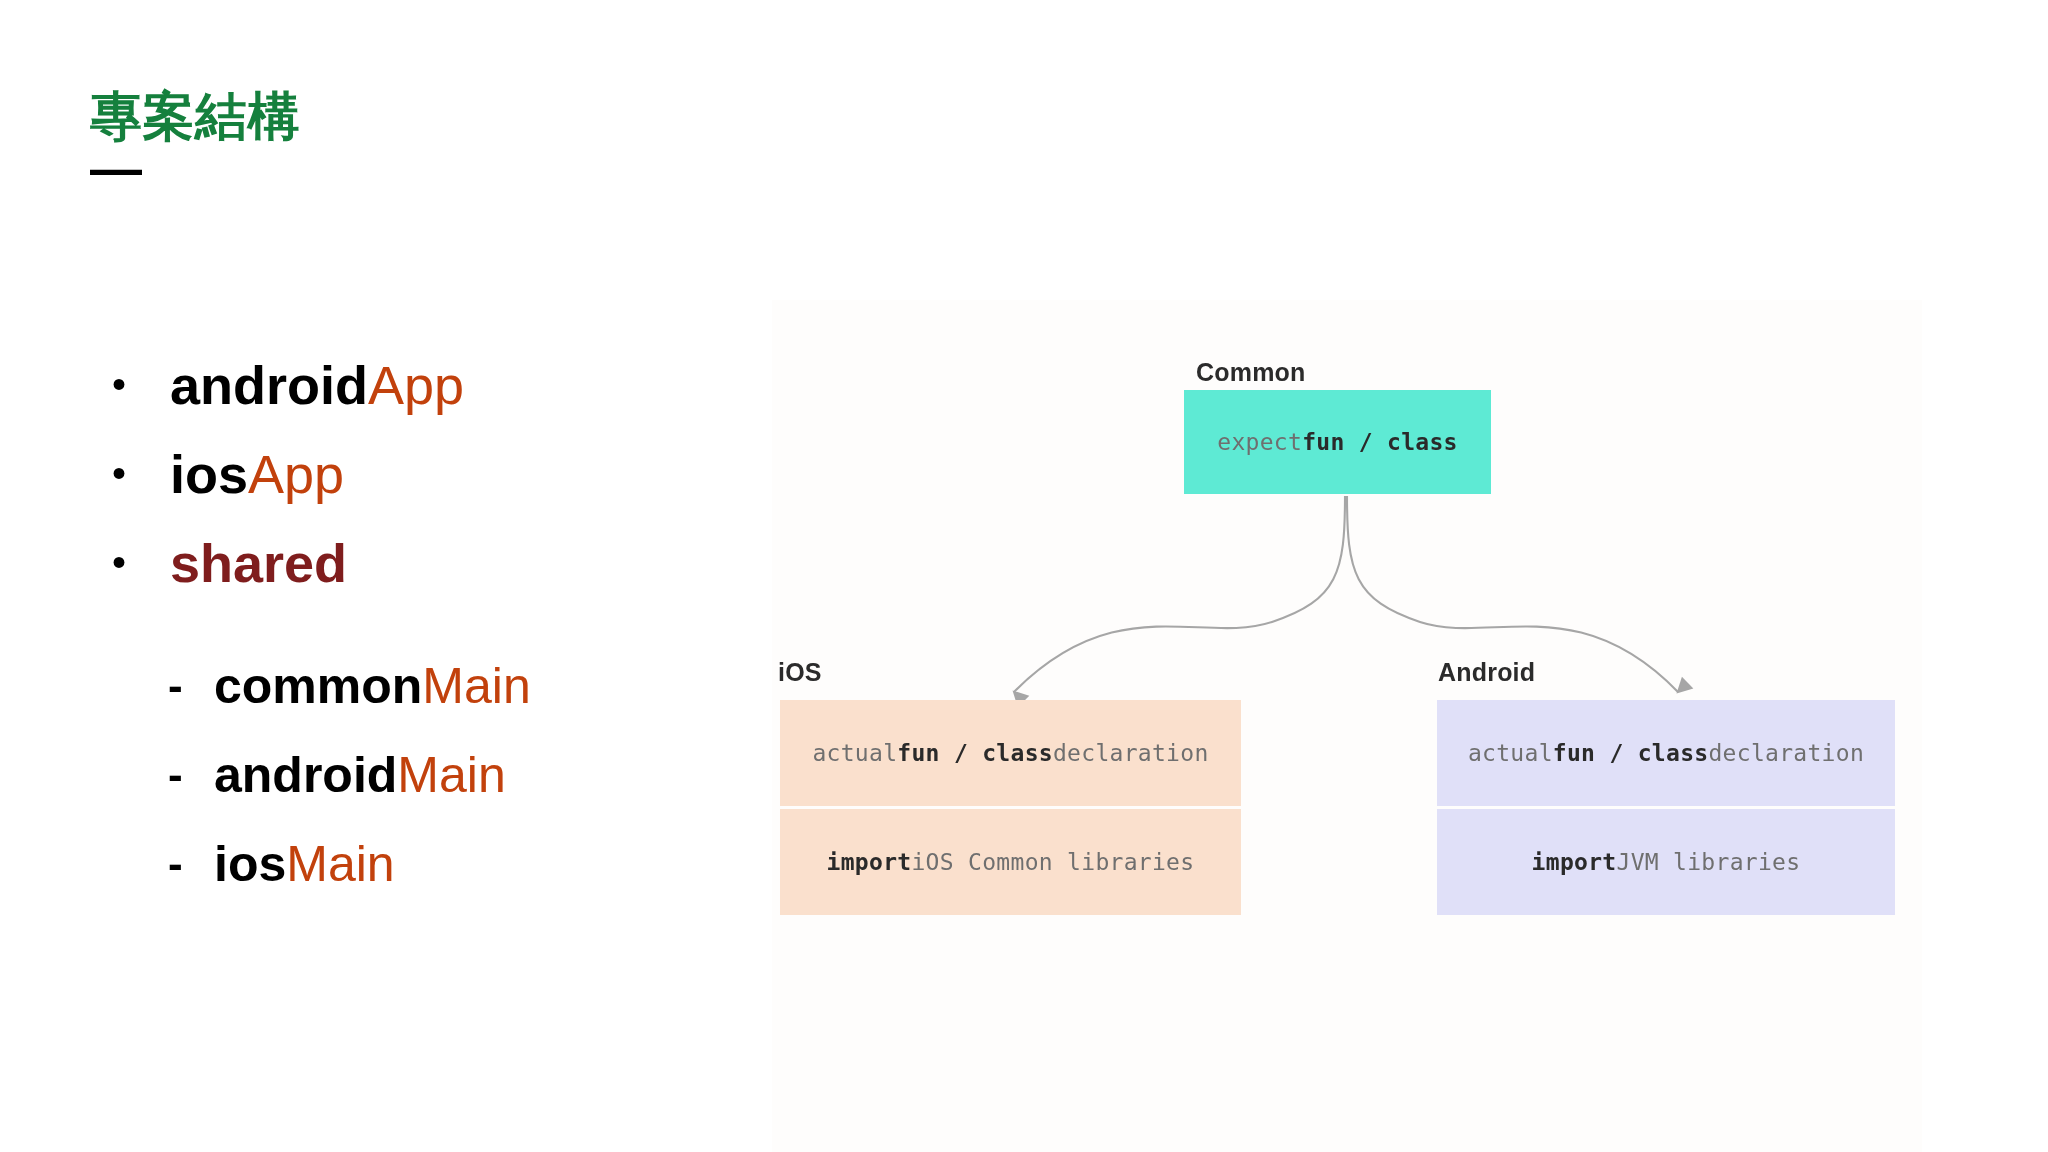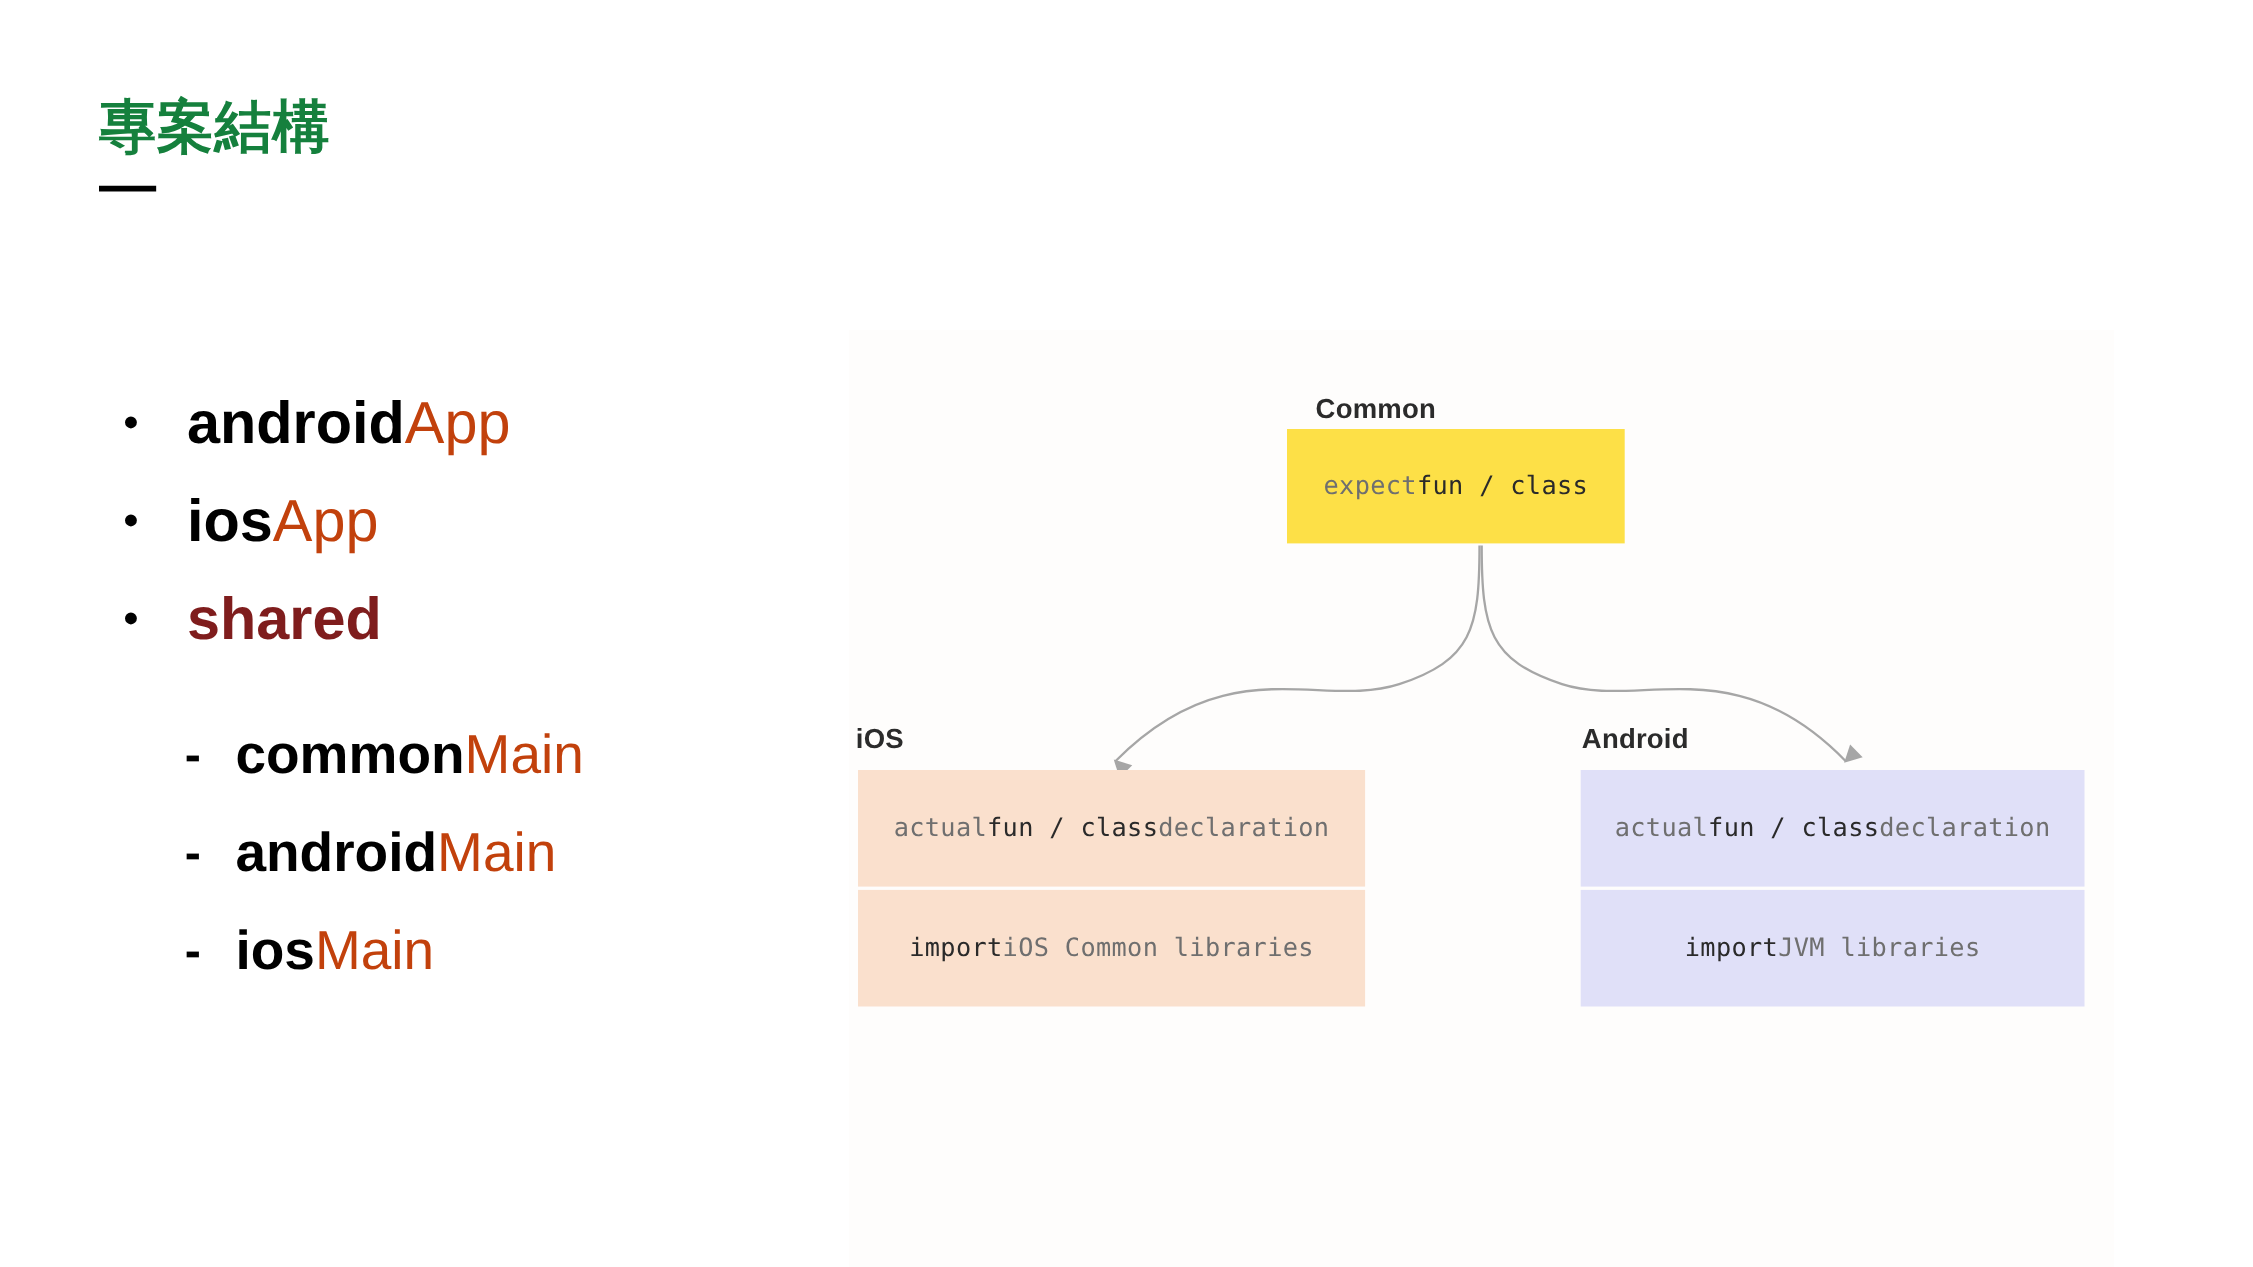--- a/index.html
+++ b/index.html
@@ -128,28 +128,28 @@
   .code-cell {
     display: flex;
     align-items: center;
     justify-content: center;
     font-family: "DejaVu Sans Mono", "Liberation Mono", monospace;
     font-size: 23px;
     letter-spacing: 0.3px;
     white-space: nowrap;
   }
   .code-dim  { color: #6f6f6f; font-weight: normal; }
-  .code-bold { color: #2a2a2a; font-weight: normal; }
+  .code-bold { color: #2a2a2a; font-weight: bold; }
 
   
   #common-label { left: 424px; top: 58px; }
   #common-box {
-    left: 398px; top: 90px;
+    left: 412px; top: 90px;
     width: 307px; height: 104px;
-    background: #fde047;
+    background: #5eead4;
   }
   #common-box .code-cell { height: 104px; }
 
   
   #ios-label { left: 6px; top: 358px; }
   #ios-box {
     left: 8px; top: 400px;
     width: 461px; height: 215px;
   }
   #ios-box .code-cell { height: 106px; background: #fae0cd; }

